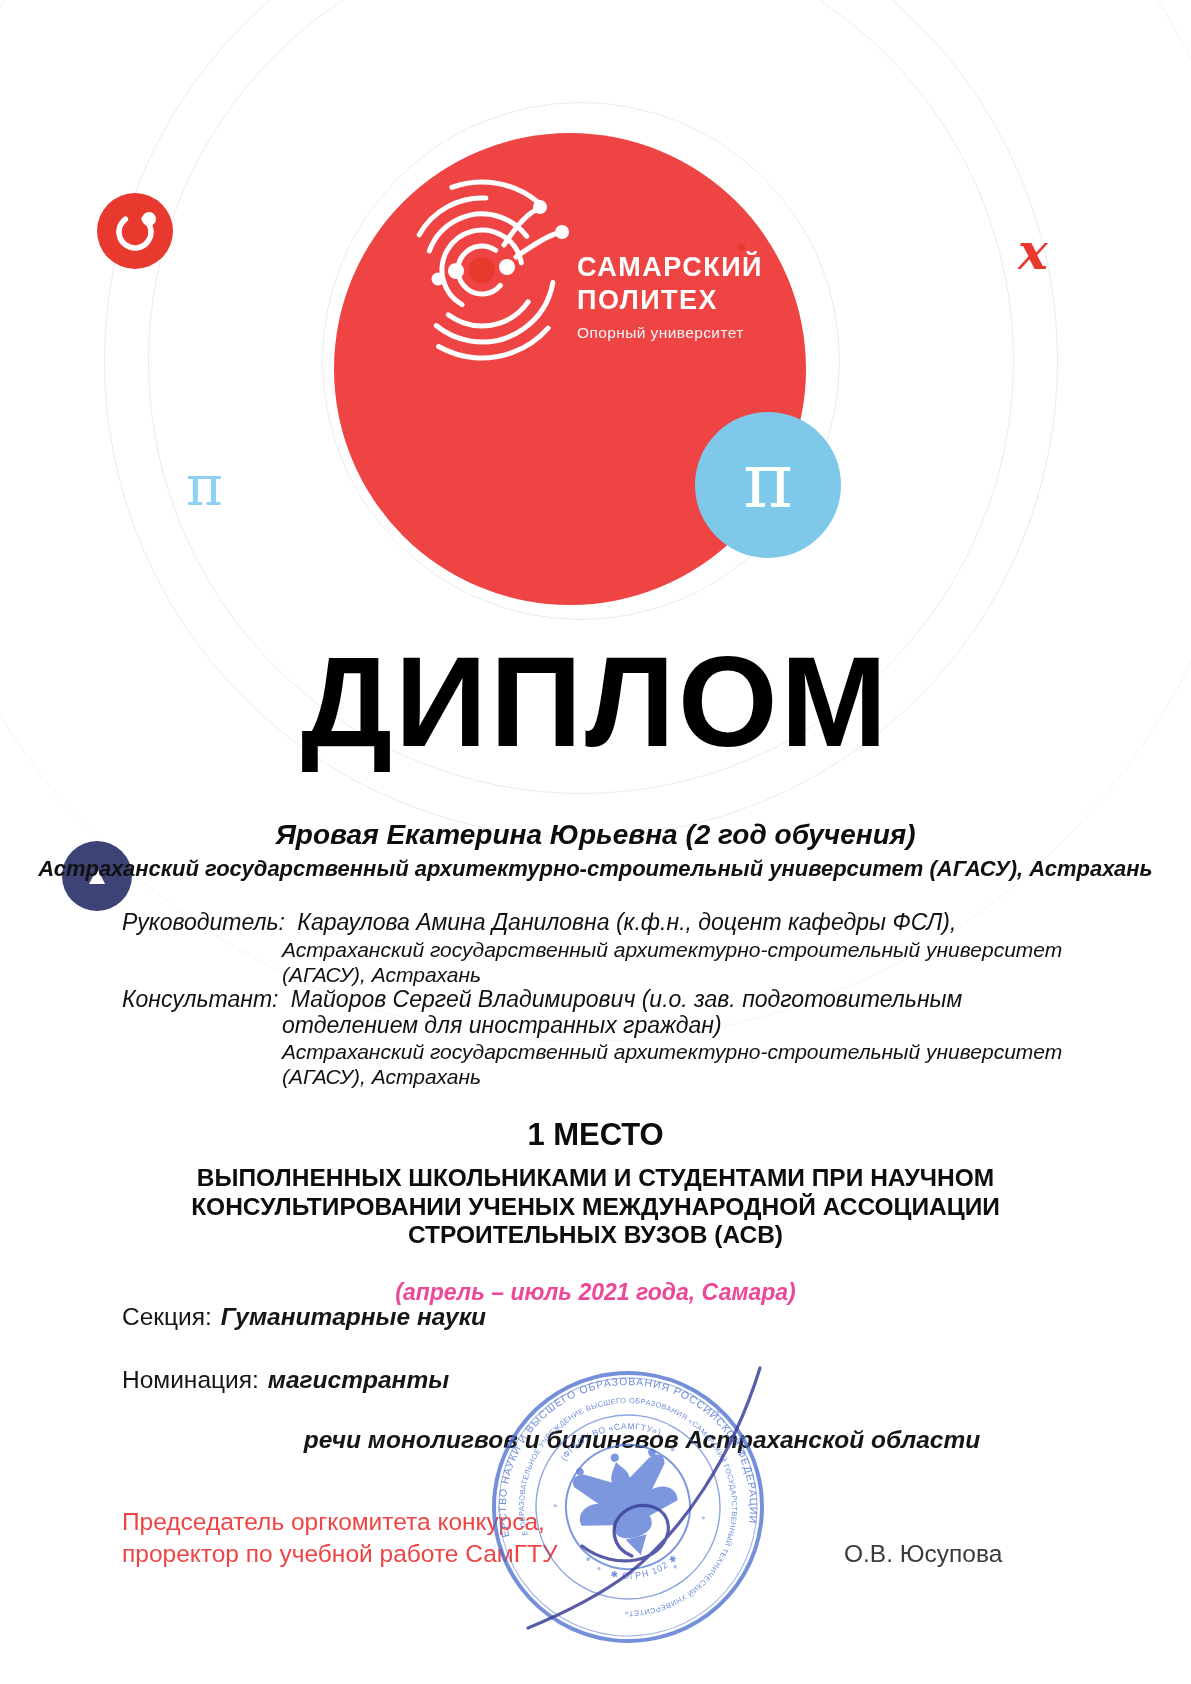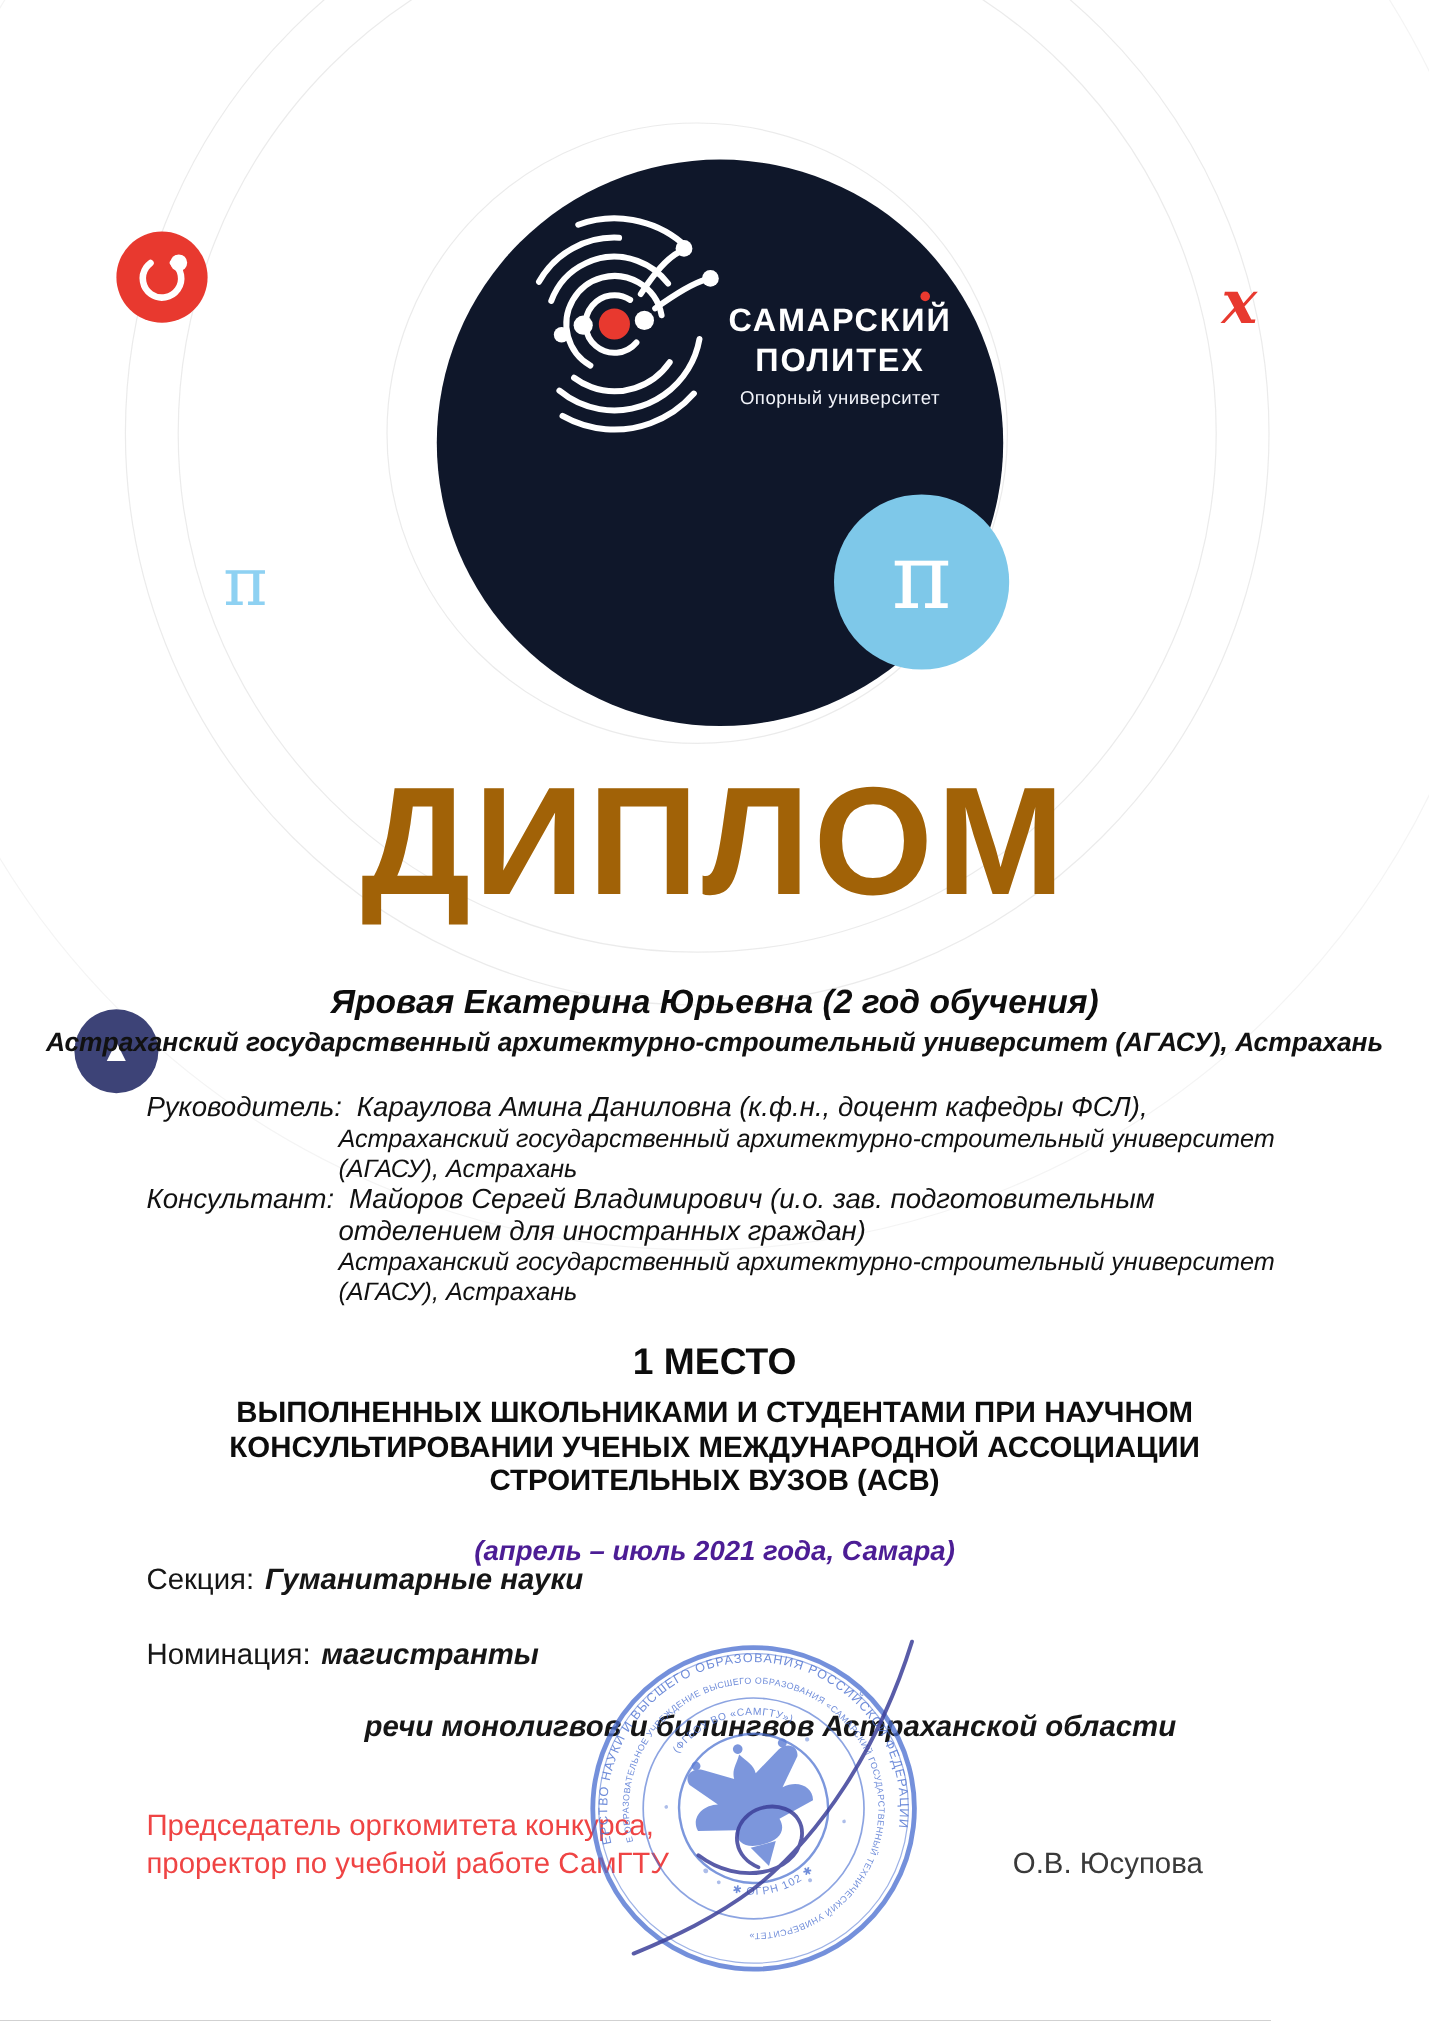--- a/index.html
+++ b/index.html
@@ -7,22 +7,22 @@
     position:relative;width:1191px;height:1684px;margin:0 auto;
     background:#ffffff;overflow:hidden;
     font-family:"Liberation Sans",sans-serif;color:#1c1c1c;
   }
   
   .orbit{position:absolute;border:1px solid rgba(60,60,60,.10);border-radius:50%;}
   .orbit.faint{border-color:rgba(60,60,60,.06);}
 
   
   .logo-circle{
-    position:absolute;left:364px;top:133px;width:472px;height:472px;
-    background:#0f172a;border-radius:50%;text-align:center;
+    position:absolute;left:334px;top:133px;width:472px;height:472px;
+    background:#ef4444;border-radius:50%;
   }
   .logo-text{position:absolute;left:243px;top:118px;color:#fff;}
   .logo-title{font-size:27px;font-weight:bold;letter-spacing:1.5px;line-height:33px;}
   .logo-sub{font-size:15.5px;letter-spacing:.4px;margin-top:7px;color:#f2f4fa;}
   .logo-accent-dot{position:absolute;left:403px;top:110px;width:8px;height:8px;background:#e8392f;border-radius:50%;}
 
   
   .atom-badge{position:absolute;left:97px;top:193px;width:76px;height:76px;background:#e8392f;border-radius:50%;}
 
   
@@ -35,38 +35,38 @@
     font-style:italic;font-weight:bold;font-size:50px;color:#e8392f;}
   .pi-left{position:absolute;left:186px;top:458px;font-family:"DejaVu Serif",serif;
     font-size:56px;color:#8ed1f2;line-height:1;}
 
   
   .triangle-badge{position:absolute;left:62px;top:841px;width:70px;height:70px;background:#3d4377;border-radius:50%;
     display:flex;align-items:center;justify-content:center;}
   .triangle-badge span{color:#fff;font-size:27px;line-height:1;transform:translateY(-1px);}
 
   .doc-title{position:absolute;left:0;right:0;top:638px;margin:0;text-align:center;
-    font-size:128px;font-weight:bold;letter-spacing:3px;color:#a16207;line-height:1;}
+    font-size:128px;font-weight:bold;letter-spacing:3px;color:#000000;line-height:1;}
   .doc-subtitle{position:absolute;left:0;right:0;top:764px;margin:0;text-align:center;
     font-size:36px;font-weight:normal;letter-spacing:3px;color:#5c5046;line-height:1;}
 
   .recipient{position:absolute;left:0;right:0;top:819px;text-align:center;
     font-size:28px;font-weight:bold;font-style:italic;color:#0d0d0d;}
   .recipient-univ{position:absolute;left:0;right:0;top:856px;text-align:center;
     font-size:22px;font-weight:bold;font-style:italic;color:#111;}
 
   .sup-line{position:absolute;font-style:italic;color:#111;line-height:1.1;}
   .f23{font-size:23px;} .f21{font-size:21px;}
 
   .place{position:absolute;left:0;right:0;top:1117px;text-align:center;
     font-size:31px;font-weight:bold;color:#0d0d0d;}
   .contest{position:absolute;left:60px;right:60px;top:1164px;text-align:center;
     font-size:24.5px;font-weight:bold;line-height:28.5px;color:#0d0d0d;}
   .period{position:absolute;left:0;right:0;top:1279px;text-align:center;
-    font-size:23px;font-style:italic;font-weight:bold;color:#4c1d95;}
+    font-size:23px;font-style:italic;font-weight:bold;color:#ec4899;}
 
   .detail-row{position:absolute;left:122px;right:40px;font-size:24.5px;line-height:1.15;color:#161616;}
   .detail-row .val{font-weight:bold;font-style:italic;margin-left:9px;}
   .topic-line2{position:absolute;left:262px;width:760px;text-align:center;
     font-size:24.5px;font-weight:bold;font-style:italic;color:#161616;}
 
   .sig-role{position:absolute;left:122px;font-size:24.5px;color:#ef4444;}
   .sig-name{position:absolute;left:844px;font-size:24.5px;color:#3a3a3a;}
 
   .stamp-svg{position:absolute;left:478px;top:1352px;}

